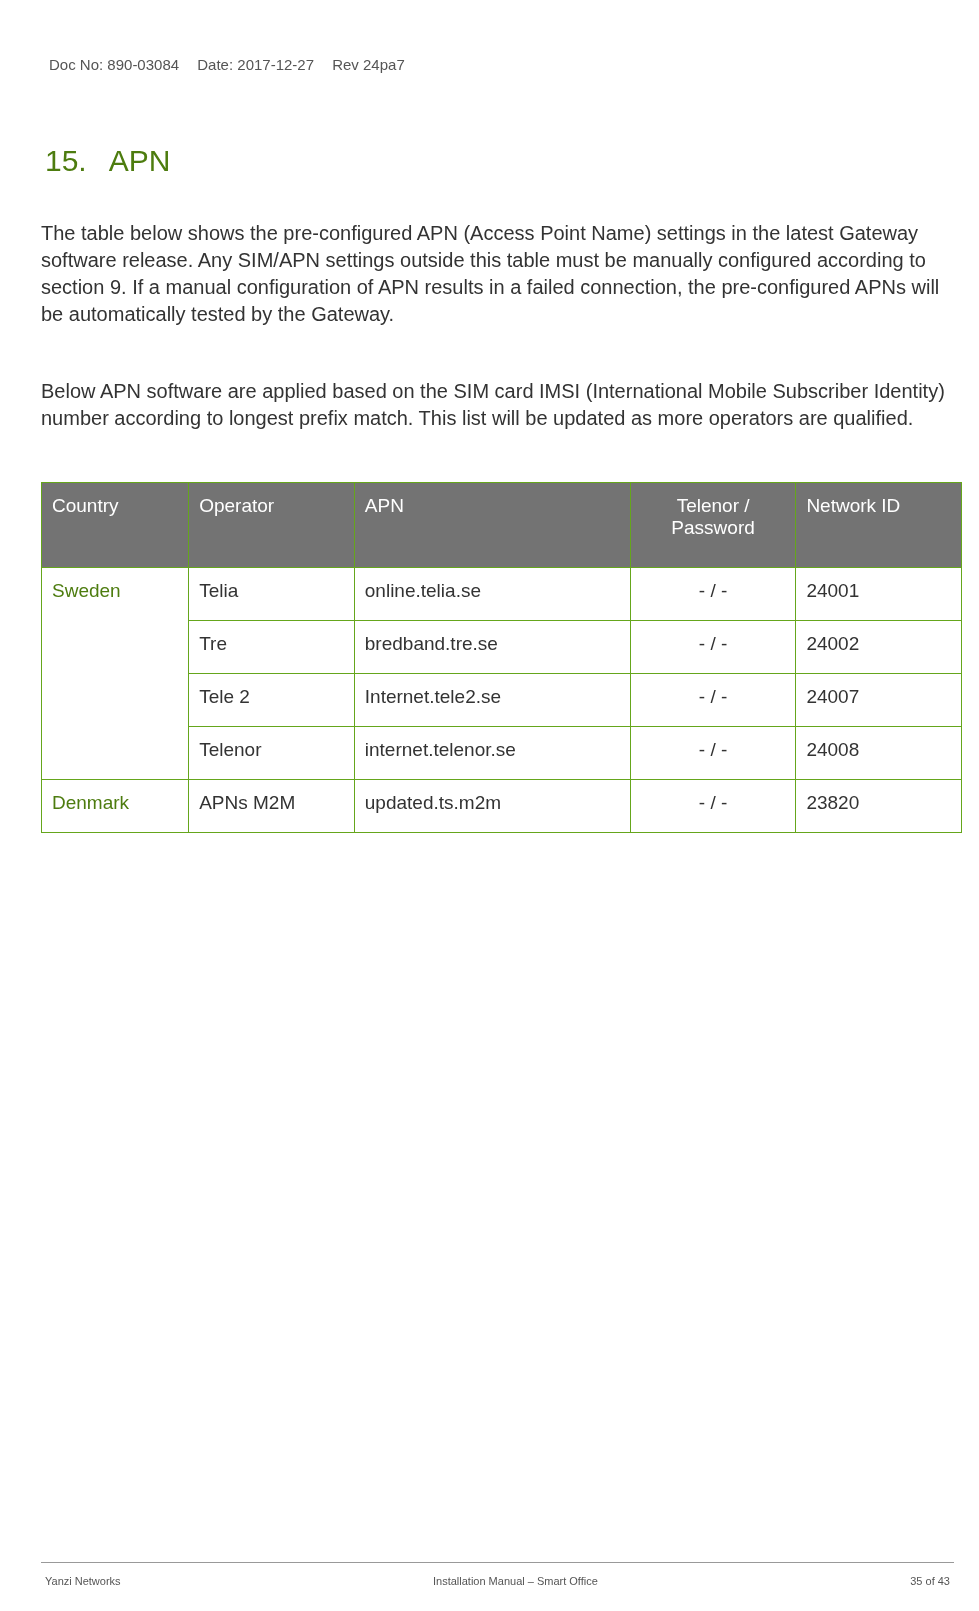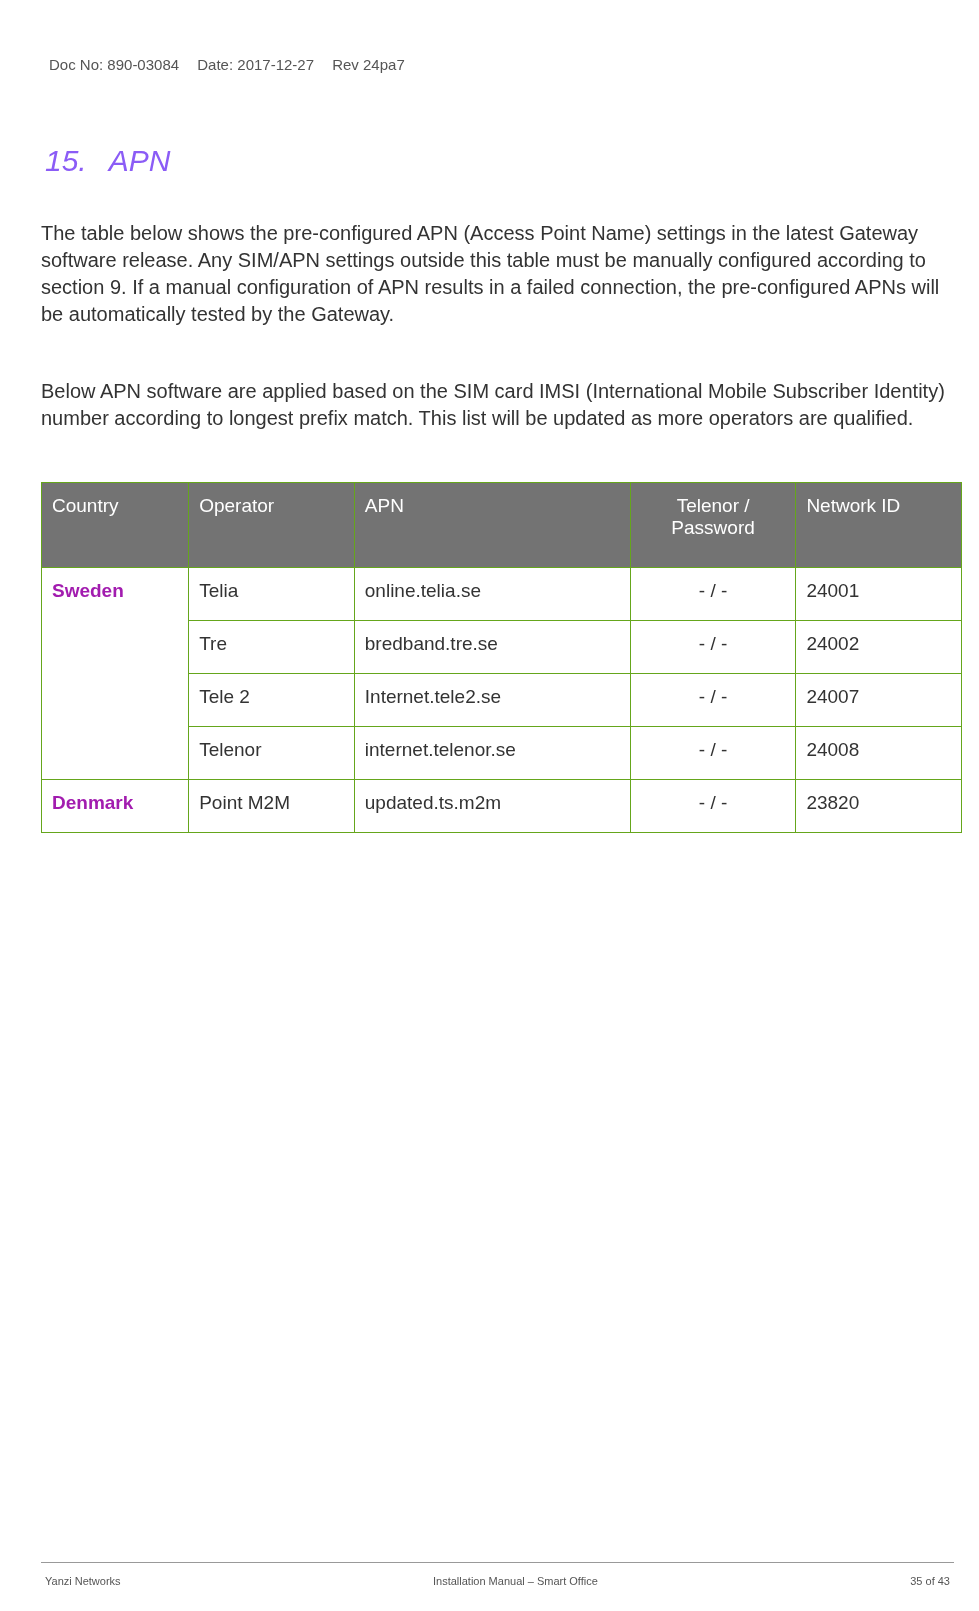--- a/index.html
+++ b/index.html
@@ -32,24 +32,23 @@
     .logo {
       color: #65a61b;
       font-size: 58px;
       font-weight: 400;
       letter-spacing: -2px;
       line-height: 0.9;
       padding-right: 6px;
     }
     .section-title {
       font-size: 30px;
-      color: #8b5cf6;
+      color: #4d7c0f;
       font-weight: 400;
       margin-bottom: 10px;
-      font-style: italic;
     }
     .section-title .num { margin-right: 18px; }
     .body-text {
       font-size: 20px;
       line-height: 1.35;
       color: #333;
       margin-bottom: 18px;
     }
     table {
       border-collapse: collapse;
@@ -65,21 +64,21 @@
       border: 1px solid #65a61b;
       vertical-align: top;
     }
     th.center { text-align: center; }
     td {
       border: 1px solid #65a61b;
       padding: 12px 10px 18px 10px;
       vertical-align: top;
       color: #333;
     }
-    td.bold { font-weight: 700; color: #a21caf; }
+    td.bold { font-weight: 400; color: #4d7c0f; }
     td.center { text-align: center; }
     .col-country { width: 16%; }
     .col-operator { width: 18%; }
     .col-apn { width: 30%; }
     .col-userpass { width: 18%; }
     .col-netid { width: 18%; }
     .footer {
       margin-top: auto;
       border-top: 1px solid #999;
       padding: 8px 0 28px 0;
@@ -149,21 +148,21 @@
       </tr>
       <tr>
         <td>Telenor</td>
         <td>internet.telenor.se</td>
         <td class="center">- / -</td>
         <td>24008</td>
       </tr>
 
       <tr>
         <td class="bold">Denmark</td>
-        <td>Point M2M</td>
+        <td>APNs M2M</td>
         <td>updated.ts.m2m</td>
         <td class="center">- / -</td>
         <td>23820</td>
       </tr>
     </tbody>
   </table>
 
   <div class="footer">
     <span>Yanzi Networks</span>
     <span>Installation Manual – Smart Office</span>

